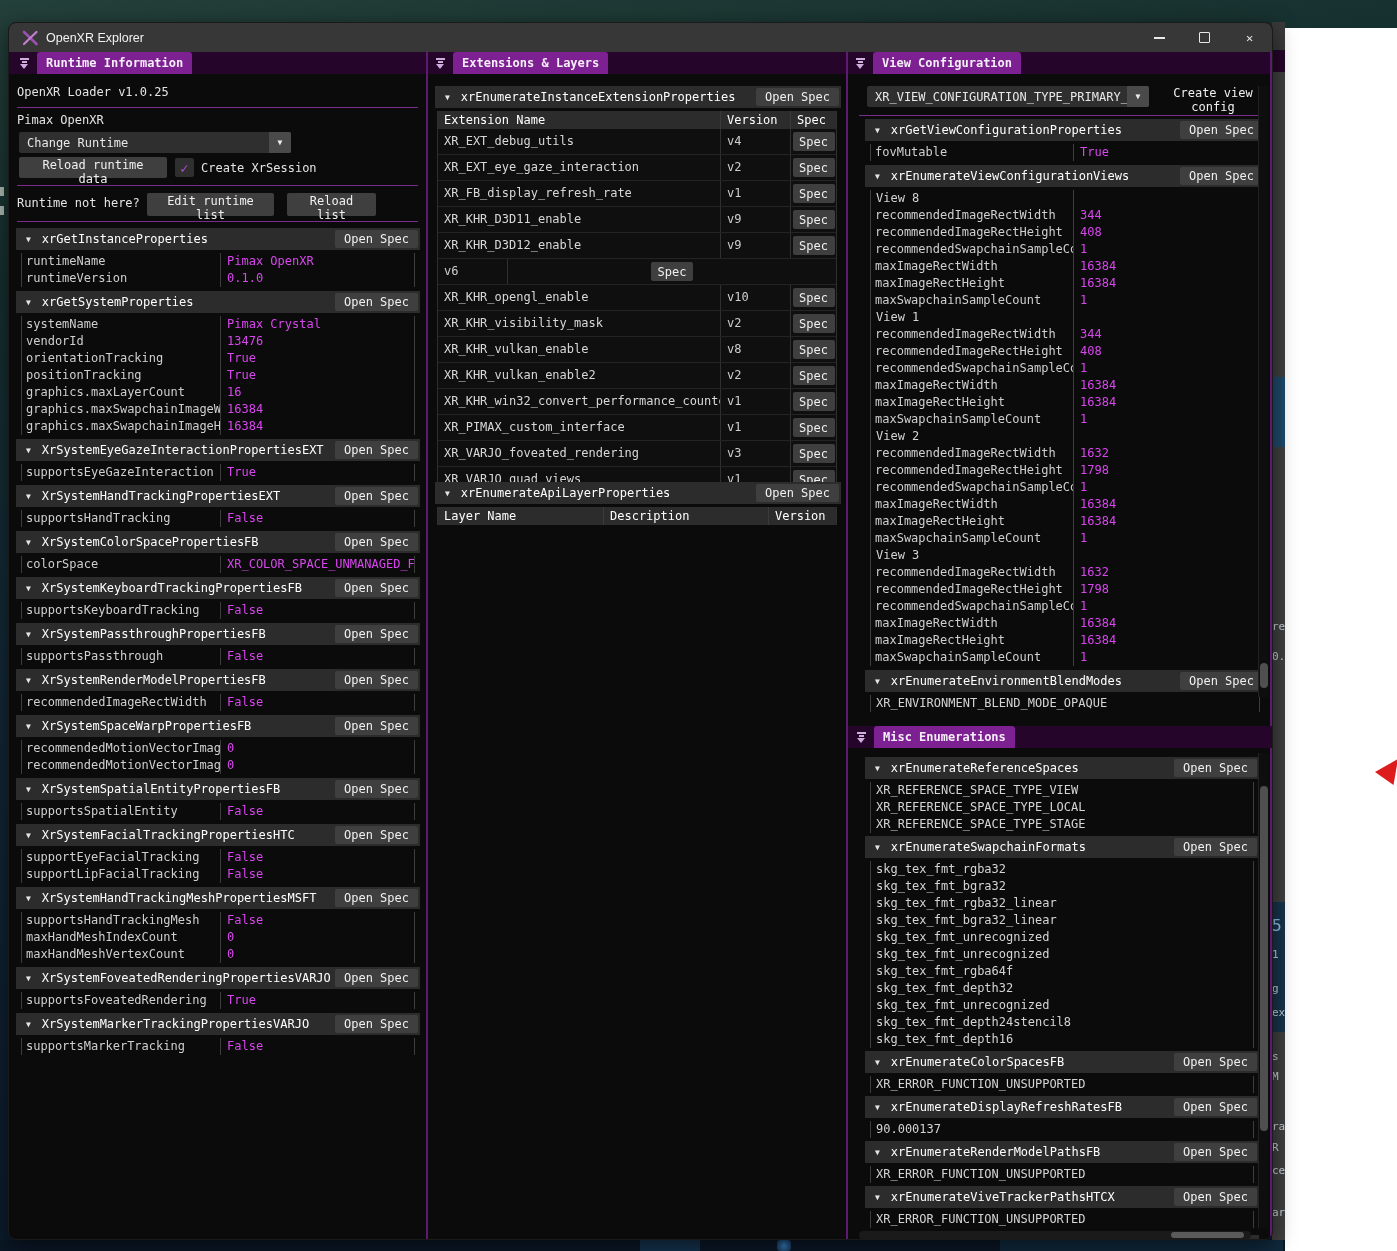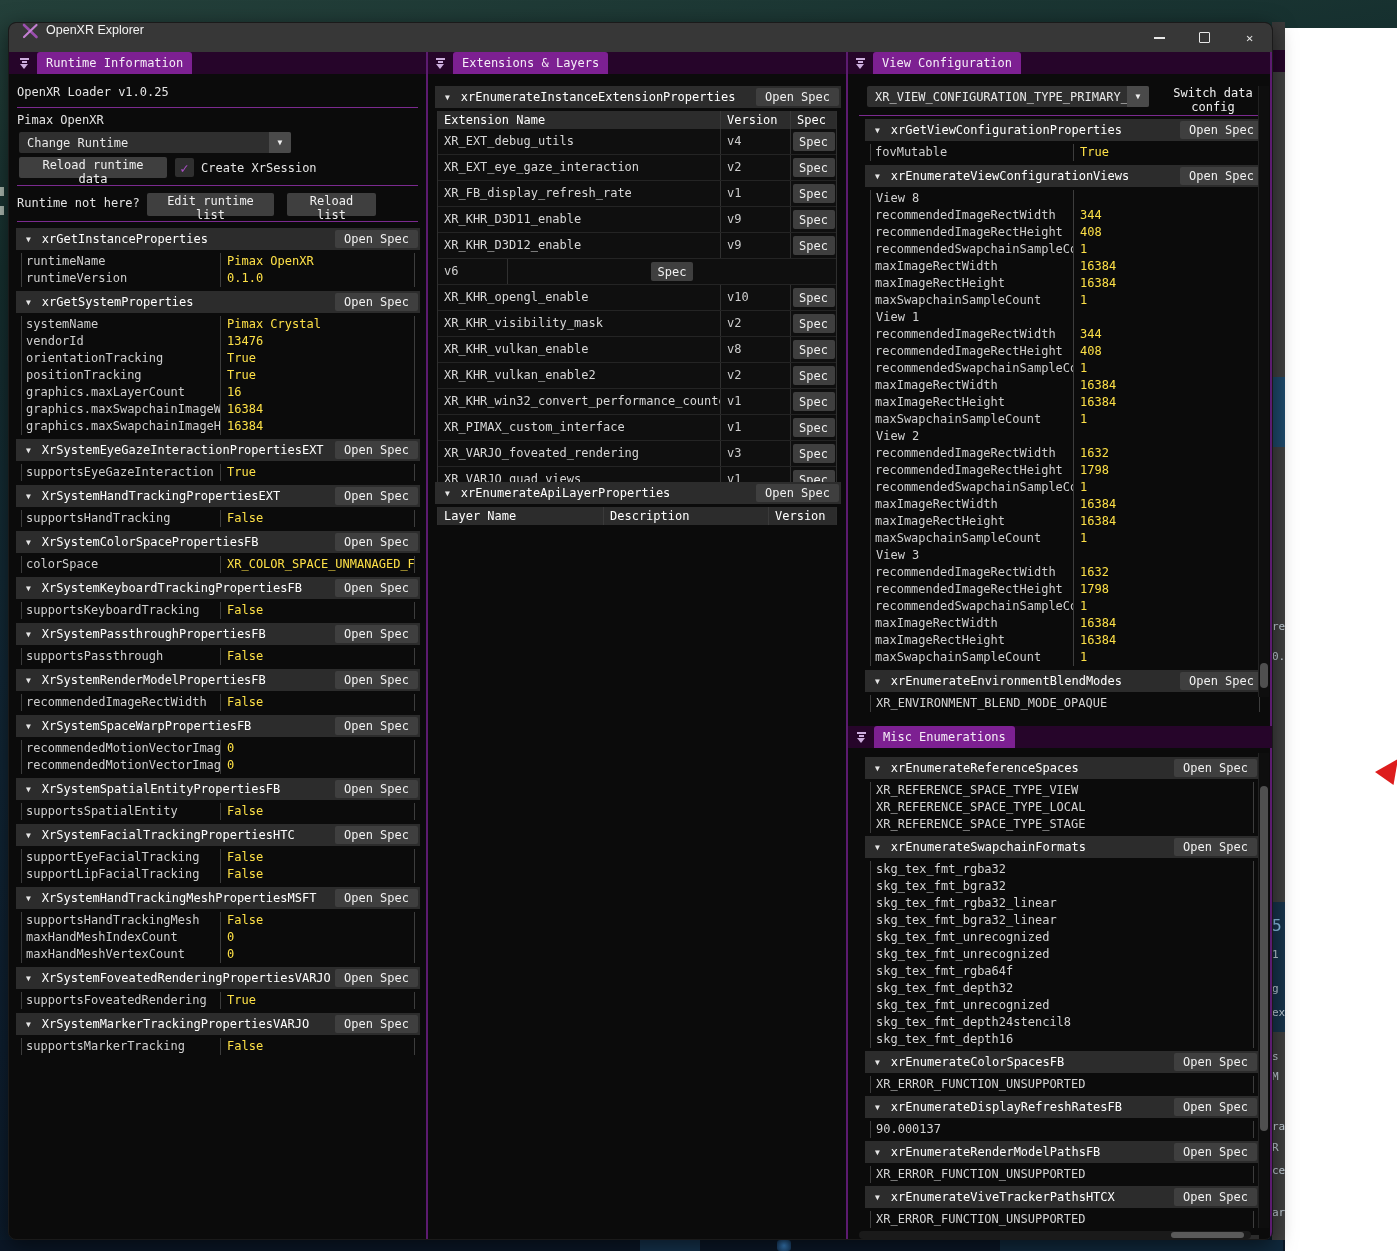--- a/index.html
+++ b/index.html
@@ -13,29 +13,29 @@
   .white-window{position:absolute;left:1285px;top:28px;width:112px;height:1223px;background:#ffffff;}
   .red-arrow{position:absolute;left:1375px;top:759px;width:23px;height:26px;}
   .sliver{position:absolute;left:1272px;top:22px;width:13px;height:1218px;overflow:hidden;background:#404040;}
   .sliver .seg{position:absolute;left:0;width:13px;}
   .sliver .frag{position:absolute;left:0;font-size:11px;color:#c8d4de;white-space:nowrap;}
   .taskbar{position:absolute;left:0;top:1240px;width:1283px;height:11px;background:#0b1727;}
   .taskbar .tseg{position:absolute;top:0;height:11px;}
   
   .app{position:absolute;left:8px;top:22px;width:1265px;height:1218px;background:var(--panelbg,#0b0b0b);
        border-radius:8px;overflow:hidden;box-shadow:0 6px 22px rgba(0,0,0,.55);border:1px solid #1a1a1a;box-sizing:border-box;}
-  .titlebar{position:absolute;left:0;top:0;width:100%;height:29px;background:var(--titlebar,#373737);display:flex;align-items:flex-start;}
+  .titlebar{position:absolute;left:0;top:0;width:100%;height:29px;background:var(--titlebar,#373737);display:flex;align-items:center;}
   .titlebar .logo{margin-left:13px;width:17px;height:16px;}
   .titlebar .wtitle{margin-left:7px;color:#f2f2f2;font-family:"Liberation Sans",sans-serif;font-size:12.5px;}
   .wcontrols{position:absolute;right:0;top:0;height:29px;display:flex;}
   .wbtn{width:45px;height:29px;display:flex;align-items:center;justify-content:center;color:#e8e8e8;}
   .wbtn .min{display:block;width:11px;height:2px;background:#e8e8e8;}
   .wbtn .max{display:block;width:9px;height:9px;border:1px solid #e8e8e8;border-radius:1px;}
   .wbtn .cls{font-size:12px;line-height:12px;}
-  .tabstrip{position:absolute;left:0;top:29px;width:100%;height:22px;background:var(--strip,#26052a);}
+  .tabstrip{position:absolute;left:0;top:29px;width:100%;height:22px;background:var(--strip,#26052a);font-weight:bold;}
   .tabgroup{position:absolute;top:0;height:22px;display:flex;align-items:center;}
   .filter-btn{width:18px;height:18px;margin-right:4px;display:flex;flex-direction:column;align-items:center;justify-content:center;gap:1px;}
   .filter-btn .b1{width:9px;height:2px;background:#cdaede;}
   .filter-btn .b2{width:5px;height:2px;background:#cdaede;}
   .filter-btn .tri{width:0;height:0;border-left:4px solid transparent;border-right:4px solid transparent;border-top:5px solid #cdaede;}
   .tab{height:22px;display:flex;align-items:center;padding:0 9px;background:var(--tab,#7d2092);
        color:#f6eef8;font-size:12px;border-radius:3px 3px 0 0;white-space:nowrap;}
   .vdiv{position:absolute;top:29px;bottom:0;width:2px;background:var(--divider,#5c1b70);}
   
   .panel{position:absolute;top:51px;color:#d4d4d4;font-size:12px;}
@@ -51,21 +51,21 @@
   .sections{position:absolute;}
   .section{margin-bottom:4px;}
   .panel-misc .section{margin-bottom:3px;}
   .sec-h{height:22px;display:flex;align-items:center;background:var(--hdr,#2c2c2c);color:#ffffff;}
   .sec-h .arrow{font-size:8px;margin:0 11px 0 10px;color:#e6e6e6;}
   .sec-h .sec-title{flex:1;white-space:nowrap;overflow:hidden;}
   .open-spec{position:static;height:18px;margin-right:2px;padding:0 9px;flex:0 0 auto;}
   .kv{position:relative;margin:3px 5px 0 5px;border-left:1px solid #3d3d3d;border-right:1px solid #3d3d3d;overflow:hidden;}
   .row{height:17px;line-height:17px;white-space:nowrap;overflow:hidden;}
   .kvr .k{display:inline-block;box-sizing:border-box;width:var(--kw);padding-left:4px;overflow:hidden;white-space:nowrap;vertical-align:top;color:#cfcfcf;}
-  .kvr .v{display:inline-block;padding-left:7px;color:#fde047;}
+  .kvr .v{display:inline-block;padding-left:7px;color:#d946ef;}
   .plain{padding-left:5px;color:#d4d4d4;}
   .mid-line{position:absolute;left:var(--kw);top:0;bottom:0;width:1px;background:#3d3d3d;}
   
   .tbl{position:absolute;border-left:1px solid #2f2f2f;border-right:1px solid #2f2f2f;box-sizing:border-box;}
   .thead{display:flex;height:18px;line-height:18px;background:var(--hdr,#2c2c2c);color:#fff;}
   .thead span{padding-left:6px;box-sizing:border-box;border-right:1px solid #3a3a3a;overflow:hidden;white-space:nowrap;}
   .thead span:last-child{border-right:none;}
   .ext-row{display:flex;height:25px;align-items:center;border-bottom:1px solid #242424;background:#0f0f0f;}
   .ext-row .name{width:283px;padding-left:6px;box-sizing:border-box;border-right:1px solid #303030;overflow:hidden;white-space:nowrap;align-self:stretch;line-height:25px;color:#d8d8d8;}
   .ext-row .ver{width:70px;padding-left:6px;box-sizing:border-box;border-right:1px solid #303030;align-self:stretch;line-height:25px;color:#cfcfcf;}
@@ -487,21 +487,21 @@
         <span style="flex:1">Version</span>
       </div>
     </div>
   </div>
 
   <div class="panel panel-right" style="left:839px;width:424px;height:652px">
     <div class="combo" style="left:19px;top:12px;width:282px;height:21px">
       <span class="cval">XR_VIEW_CONFIGURATION_TYPE_PRIMARY_Q</span>
       <span class="carrow">▼</span>
     </div>
-    <button class="btn" style="left:306px;top:12px;height:21px;background:transparent;padding:0 4px">Switch data config</button>
+    <button class="btn" style="left:306px;top:12px;height:21px;background:transparent;padding:0 4px">Create view config</button>
     <div class="phr" style="left:11px;top:41px;width:408px"></div>
     <div class="sections" id="vc-sections" style="left:17px;top:45px;width:400px">
         <div class="section">
           <div class="sec-h">
             <span class="arrow">▼</span>
             <span class="sec-title">xrGetViewConfigurationProperties</span>
             <button class="btn open-spec">Open Spec</button>
           </div>
           <div class="kv" style="--kw: 202px;">
             <div class="mid-line"></div>

